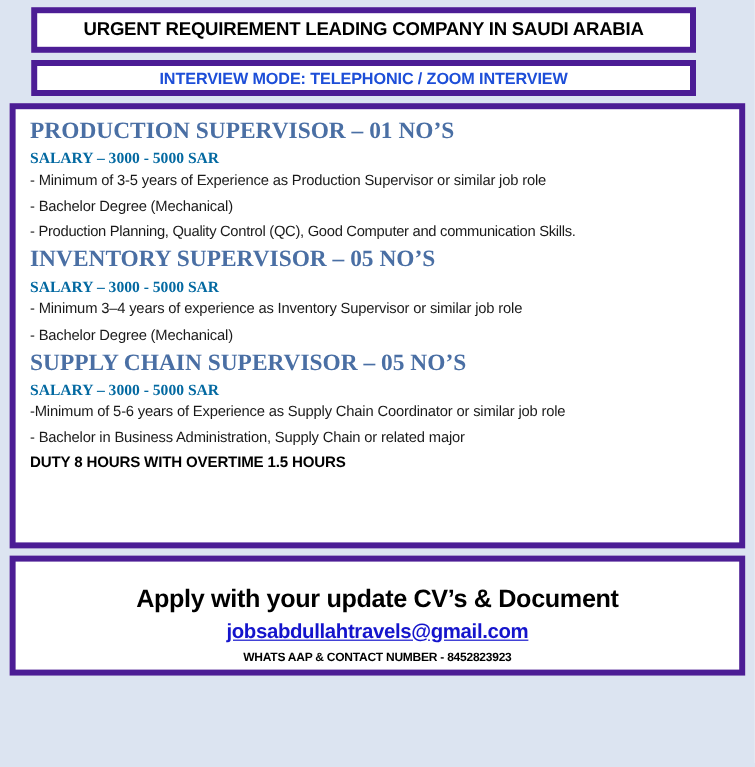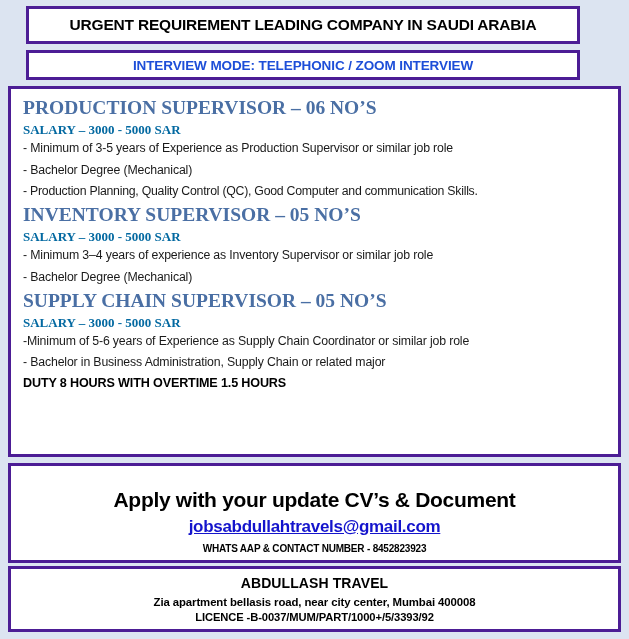--- a/index.html
+++ b/index.html
@@ -17,21 +17,21 @@
   .page {
     position: relative;
     width: 629px;
     height: 639px;
     box-sizing: border-box;
   }
 
   
   .box {
     background: #ffffff;
-    border: 3px solid #4c1d95;
+    border: 5px solid #4c1d95;
     box-sizing: border-box;
   }
 
   
   .banner {
     position: absolute;
     left: 26px;
     width: 554px;
     display: flex;
     align-items: center;
@@ -189,21 +189,21 @@
     <span class="banner-title-text">URGENT REQUIREMENT LEADING COMPANY IN SAUDI ARABIA</span>
   </div>
 
   <div class="box banner" id="banner-mode">
     <span class="banner-mode-text">INTERVIEW MODE: TELEPHONIC / ZOOM INTERVIEW</span>
   </div>
 
   <div class="box" id="jobs-box">
 
     <div class="job-block">
-      <div class="job-title">PRODUCTION SUPERVISOR – 06 NO’S</div>
+      <div class="job-title">PRODUCTION SUPERVISOR – 01 NO’S</div>
       <div class="job-salary">SALARY – 3000 - 5000 SAR</div>
       <div class="job-line">- Minimum of 3-5 years of Experience as Production Supervisor or similar  job role</div>
       <div class="job-line">- Bachelor Degree (Mechanical)</div>
       <div class="job-line bold">- Production Planning, Quality Control (QC), Good Computer and communication  Skills.</div>
     </div>
 
     <div class="job-block">
       <div class="job-title">INVENTORY SUPERVISOR – 05 NO’S</div>
       <div class="job-salary">SALARY – 3000 - 5000 SAR</div>
       <div class="job-line">- Minimum 3–4 years of experience as Inventory Supervisor or similar  job role</div>
@@ -220,19 +220,14 @@
     <div class="note-line">DUTY 8 HOURS WITH OVERTIME 1.5 HOURS</div>
 
   </div>
 
   <div class="box" id="apply-box">
     <div class="apply-head">Apply with your update CV’s &amp; Document</div>
     <a class="apply-email" href="#">jobsabdullahtravels@gmail.com</a>
     <div class="apply-contact">WHATS AAP &amp; CONTACT NUMBER - 8452823923</div>
   </div>
 
-  <div class="box" id="footer-box">
-    <div class="footer-name">ABDULLASH TRAVEL</div>
-    <div class="footer-addr">Zia apartment bellasis road, near city center, Mumbai 400008</div>
-    <div class="footer-licence">LICENCE -B-0037/MUM/PART/1000+/5/3393/92</div>
-  </div>
 
 </div>
 
 </body></html>

